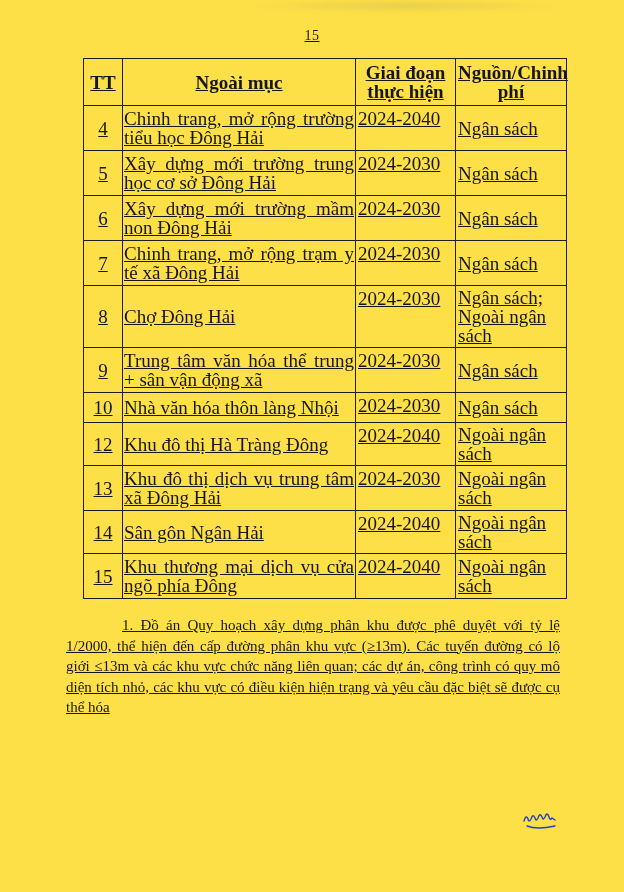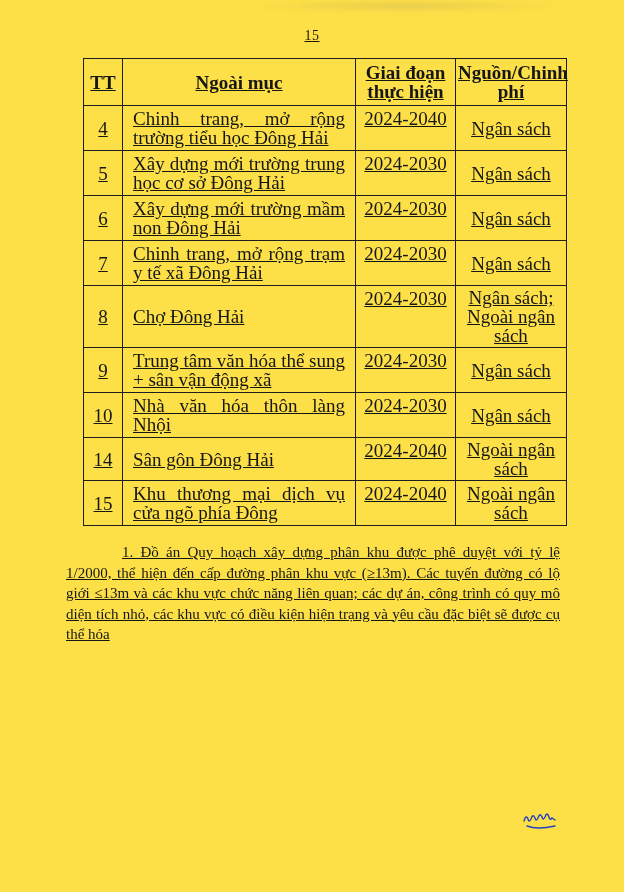--- a/index.html
+++ b/index.html
@@ -56,29 +56,28 @@
   }
   table.projects tbody tr { height: 30px; }
   td.cell-tt {
     text-align: center;
     vertical-align: middle;
     padding: 2px;
   }
   td.cell-name {
     text-align: justify;
     vertical-align: middle;
-    padding: 3px 10px;
+    padding: 3px 1px;
   }
   td.cell-period {
-    text-align: center;
+    text-align: left;
     vertical-align: top;
     padding: 3px 2px;
   }
   td.cell-fund {
-    text-align: center;
     vertical-align: middle;
     white-space: pre-line;
     padding: 2px 2px;
   }
   .content {
     margin: 12px 64px 0 66px;
     font-size: 15px;
     line-height: 20.5px;
   }
   .note {
@@ -160,38 +159,50 @@
     <tr>
       <td class="cell-tt">8</td>
       <td class="cell-name">Chợ Đông Hải</td>
       <td class="cell-period">2024-2030</td>
       <td class="cell-fund">Ngân sách;
 Ngoài ngân sách</td>
     </tr>
 
     <tr>
       <td class="cell-tt">9</td>
-      <td class="cell-name">Trung tâm văn hóa thể sung + sân vận động xã</td>
+      <td class="cell-name">Trung tâm văn hóa thể trung + sân vận động xã</td>
       <td class="cell-period">2024-2030</td>
       <td class="cell-fund">Ngân sách</td>
     </tr>
 
     <tr>
       <td class="cell-tt">10</td>
       <td class="cell-name">Nhà văn hóa thôn làng Nhội</td>
       <td class="cell-period">2024-2030</td>
       <td class="cell-fund">Ngân sách</td>
     </tr>
 
 
-
+    <tr>
+      <td class="cell-tt">12</td>
+      <td class="cell-name">Khu đô thị Hà Tràng Đông</td>
+      <td class="cell-period">2024-2040</td>
+      <td class="cell-fund">Ngoài ngân sách</td>
+    </tr>
+
+    <tr>
+      <td class="cell-tt">13</td>
+      <td class="cell-name">Khu đô thị dịch vụ trung tâm xã Đông Hải</td>
+      <td class="cell-period">2024-2030</td>
+      <td class="cell-fund">Ngoài ngân sách</td>
+    </tr>
 
     <tr>
       <td class="cell-tt">14</td>
-      <td class="cell-name">Sân gôn Đông Hải</td>
+      <td class="cell-name">Sân gôn Ngân Hải</td>
       <td class="cell-period">2024-2040</td>
       <td class="cell-fund">Ngoài ngân sách</td>
     </tr>
 
     <tr>
       <td class="cell-tt">15</td>
       <td class="cell-name">Khu thương mại dịch vụ cửa ngõ phía Đông</td>
       <td class="cell-period">2024-2040</td>
       <td class="cell-fund">Ngoài ngân sách</td>
     </tr>

